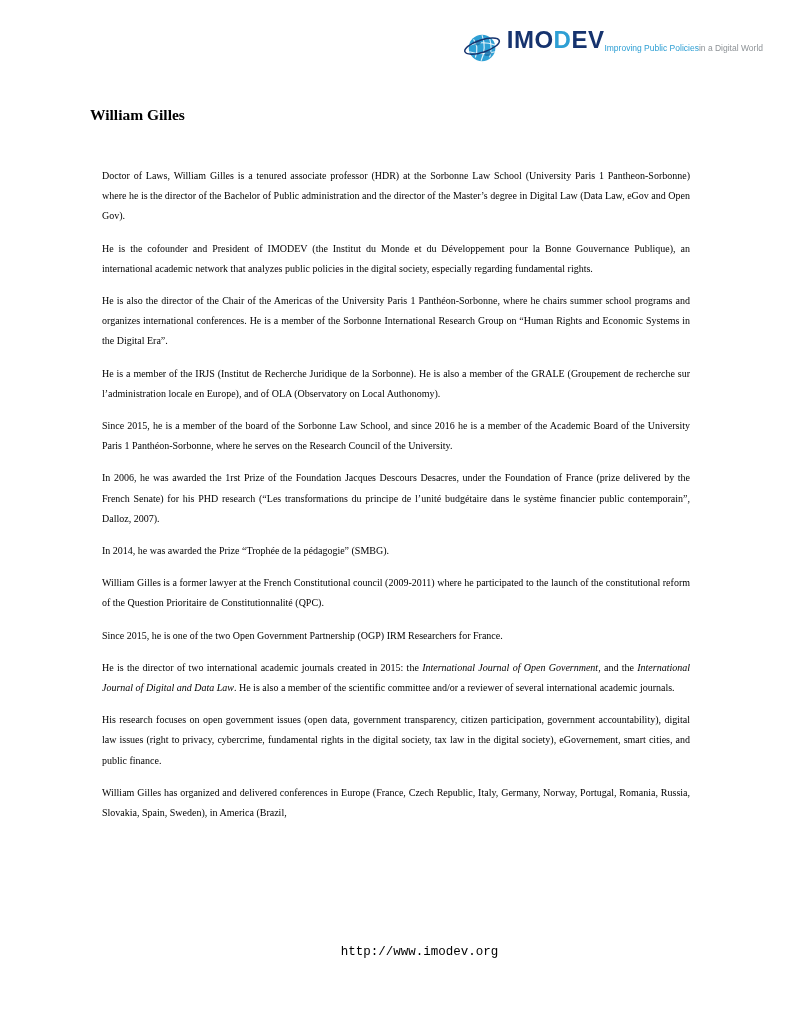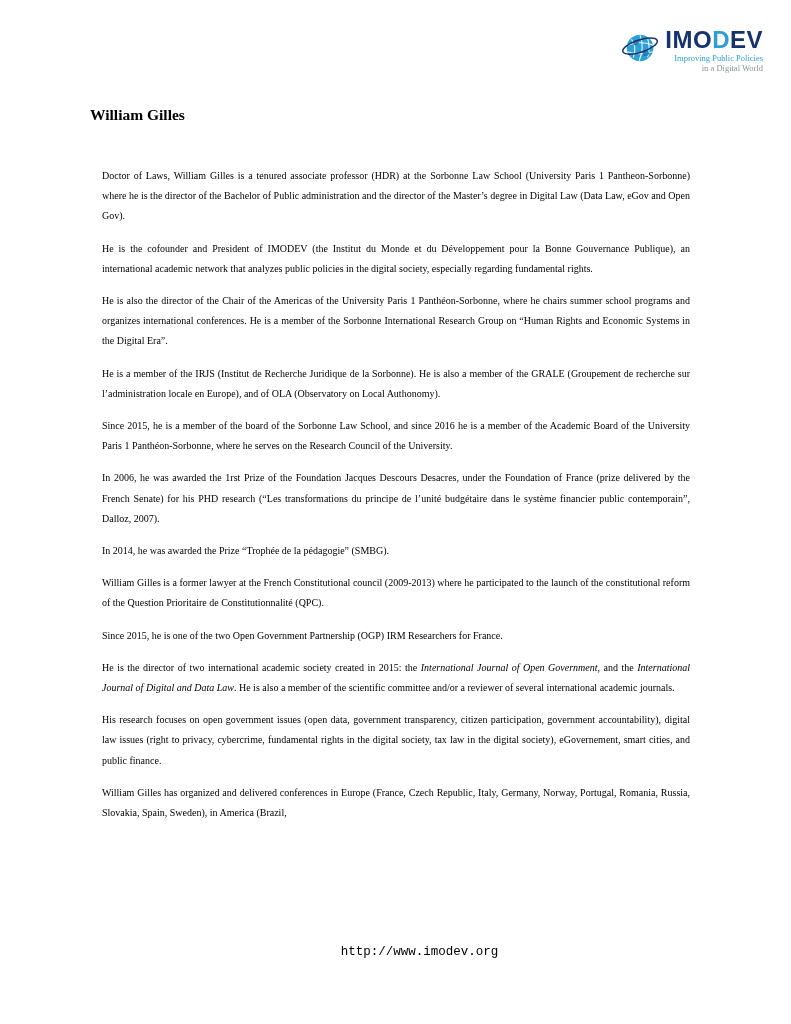--- a/index.html
+++ b/index.html
@@ -16,33 +16,33 @@
   
   .logo {
     position: absolute;
     top: 27px;
     right: 28px;
     display: flex;
     align-items: flex-start;
     gap: 5px;
   }
   .logo-globe { width: 38px; height: 40px; flex: 0 0 auto; }
-  .logo-textcol { display: flex; flex-direction: column; align-items: flex-end; }
+  .logo-textcol { display: flex; flex-direction: row; align-items: flex-end; }
   .wordmark {
     font-family: "Liberation Sans", sans-serif;
     font-weight: bold;
     font-size: 24px;
     line-height: 26px;
     letter-spacing: 0.5px;
     color: #16336e;
     white-space: nowrap;
   }
   .wordmark .d-glyph { color: #2e9fd4; }
   .tagline1, .tagline2 {
-    font-family: Liberation Serif, serif;
+    font-family: Liberation Sans, sans-serif;
     font-size: 8.5px;
     line-height: 10px;
     text-align: right;
     white-space: nowrap;
   }
   .tagline1 { color: #2e9fd4; }
   .tagline2 { color: #8d9296; }
 
   
   .content {
@@ -104,24 +104,24 @@
   <div class="content">
     <h1 class="doc-title">William Gilles</h1>
 
     <p>Doctor of Laws, William Gilles is a tenured associate professor (HDR) at the Sorbonne Law School (University Paris 1 Pantheon-Sorbonne) where he is the director of the Bachelor of Public administration and the director of the Master’s degree in Digital Law (Data Law, eGov and Open Gov).</p>
     <p>He is the cofounder and President of IMODEV (the Institut du Monde et du Développement pour la Bonne Gouvernance Publique), an international academic network that analyzes public policies in the digital society, especially regarding fundamental rights.</p>
     <p>He is also the director of the Chair of the Americas of the University Paris 1 Panthéon-Sorbonne, where he chairs summer school programs and organizes international conferences. He is a member of the Sorbonne International Research Group on “Human Rights and Economic Systems in the Digital Era”.</p>
     <p>He is a member of the IRJS (Institut de Recherche Juridique de la Sorbonne). He is also a member of the GRALE (Groupement de recherche sur l’administration locale en Europe), and of OLA (Observatory on Local Authonomy).</p>
     <p>Since 2015, he is a member of the board of the Sorbonne Law School, and since 2016 he is a member of the Academic Board of the University Paris 1 Panthéon-Sorbonne, where he serves on the Research Council of the University.</p>
     <p>In 2006, he was awarded the 1rst Prize of the Foundation Jacques Descours Desacres, under the Foundation of France (prize delivered by the French Senate) for his PHD research (“Les transformations du principe de l’unité budgétaire dans le système financier public contemporain”, Dalloz, 2007).</p>
     <p>In 2014, he was awarded the Prize “Trophée de la pédagogie” (SMBG).</p>
-    <p>William Gilles is a former lawyer at the French Constitutional council (2009-2013) where he participated to the launch of the constitutional reform of the Question Prioritaire de Constitutionnalité (QPC).</p>
+    <p>William Gilles is a former lawyer at the French Constitutional council (2009-2011) where he participated to the launch of the constitutional reform of the Question Prioritaire de Constitutionnalité (QPC).</p>
     <p>Since 2015, he is one of the two Open Government Partnership (OGP) IRM Researchers for France.</p>
 
-    <p><span>He is the director of two international academic society created in 2015: the </span><span class="italic">International Journal of Open Government</span><span>, and the </span><span class="italic">International Journal of Digital and Data Law</span><span>. He is also a member of the scientific committee and/or a reviewer of several international academic journals.</span></p>
+    <p><span>He is the director of two international academic journals created in 2015: the </span><span class="italic">International Journal of Open Government</span><span>, and the </span><span class="italic">International Journal of Digital and Data Law</span><span>. He is also a member of the scientific committee and/or a reviewer of several international academic journals.</span></p>
 
     <p>His research focuses on open government issues (open data, government transparency, citizen participation, government accountability), digital law issues (right to privacy, cybercrime, fundamental rights in the digital society, tax law in the digital society), eGovernement, smart cities, and public finance.</p>
     <p>William Gilles has organized and delivered conferences in Europe (France, Czech Republic, Italy, Germany, Norway, Portugal, Romania, Russia, Slovakia, Spain, Sweden), in America (Brazil,</p>
   </div>
 
   <div class="footer">
     <a href="#">http://www.imodev.org</a>
   </div>
 
 </div>

